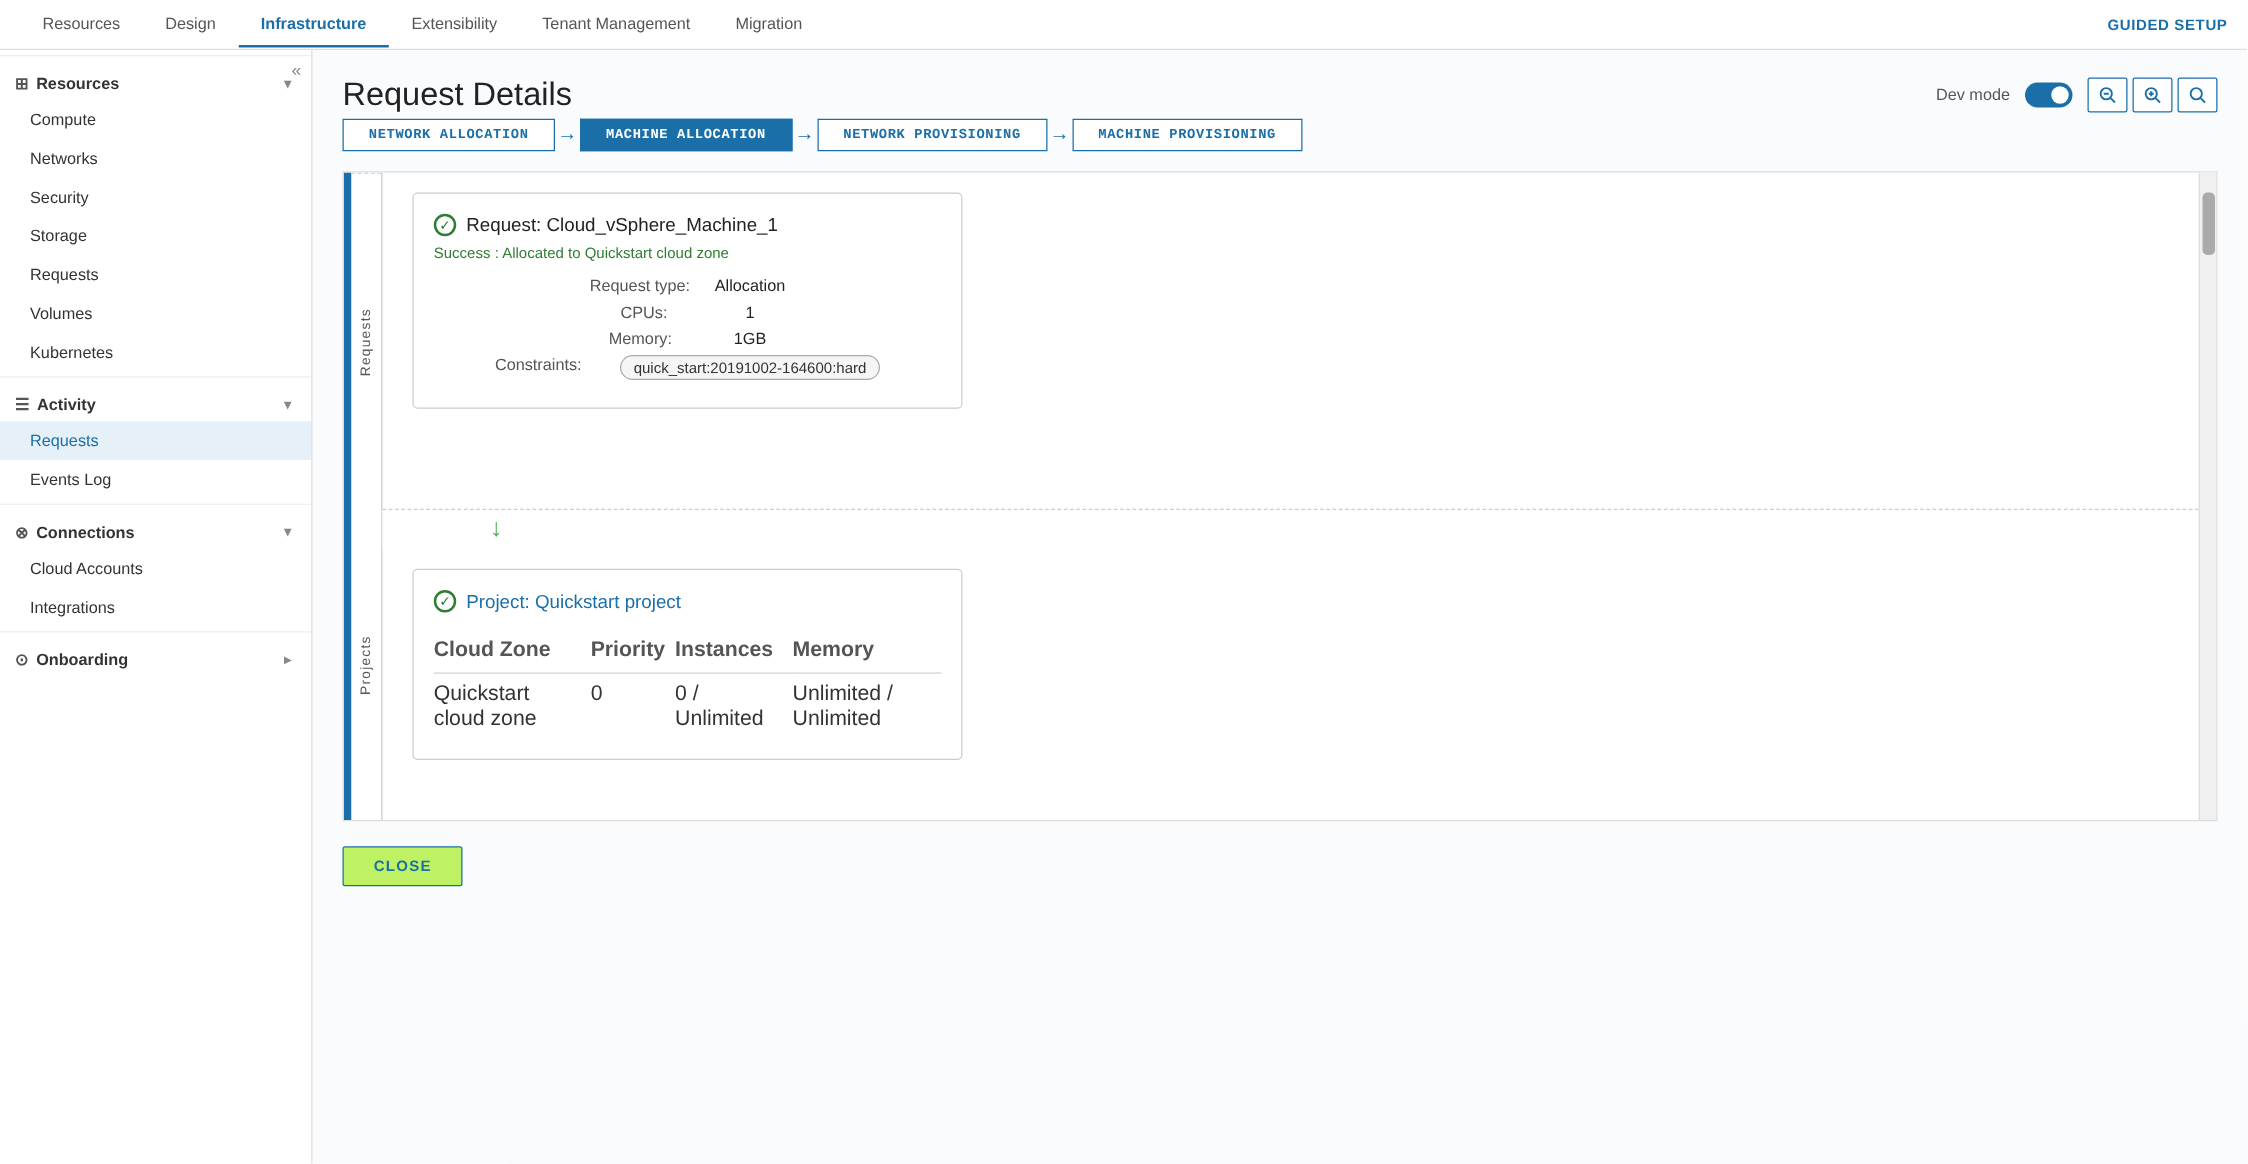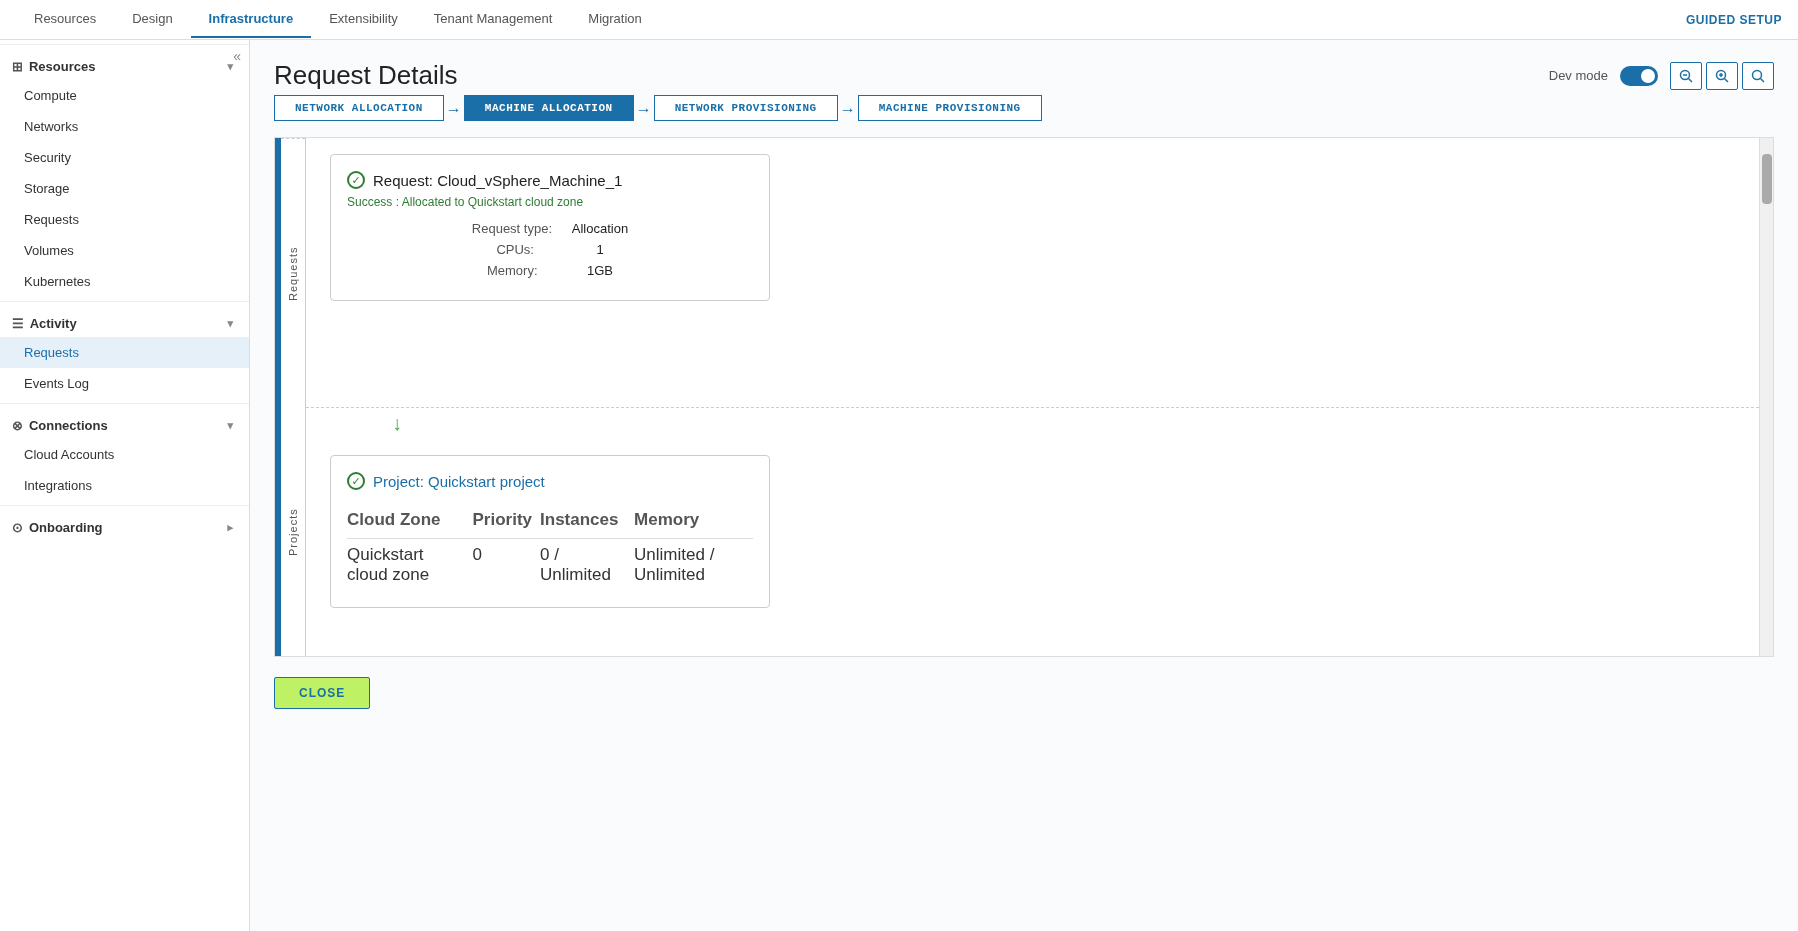--- a/index.html
+++ b/index.html
@@ -443,20 +443,24 @@
                 <span class="detail-value">Allocation</span>
               </div>
               <div class="detail-row">
                 <span class="detail-label">CPUs:</span>
                 <span class="detail-value">1</span>
               </div>
               <div class="detail-row">
                 <span class="detail-label">Memory:</span>
                 <span class="detail-value">1GB</span>
               </div>
+              <div class="detail-row">
+                <span class="detail-label">Constraints:</span>
+                <span class="constraint-badge">quick_start:20191002-164600:hard</span>
+              </div>
             </div>
           </div>
 
           <div class="down-arrow" style="text-align:left; padding:4px 0 4px 86px; background:#fff; border-bottom:0;">
             ↓
           </div>
 
           <div style="flex:1; padding:16px 24px;">
             <div class="project-card">
               <div class="project-title">

